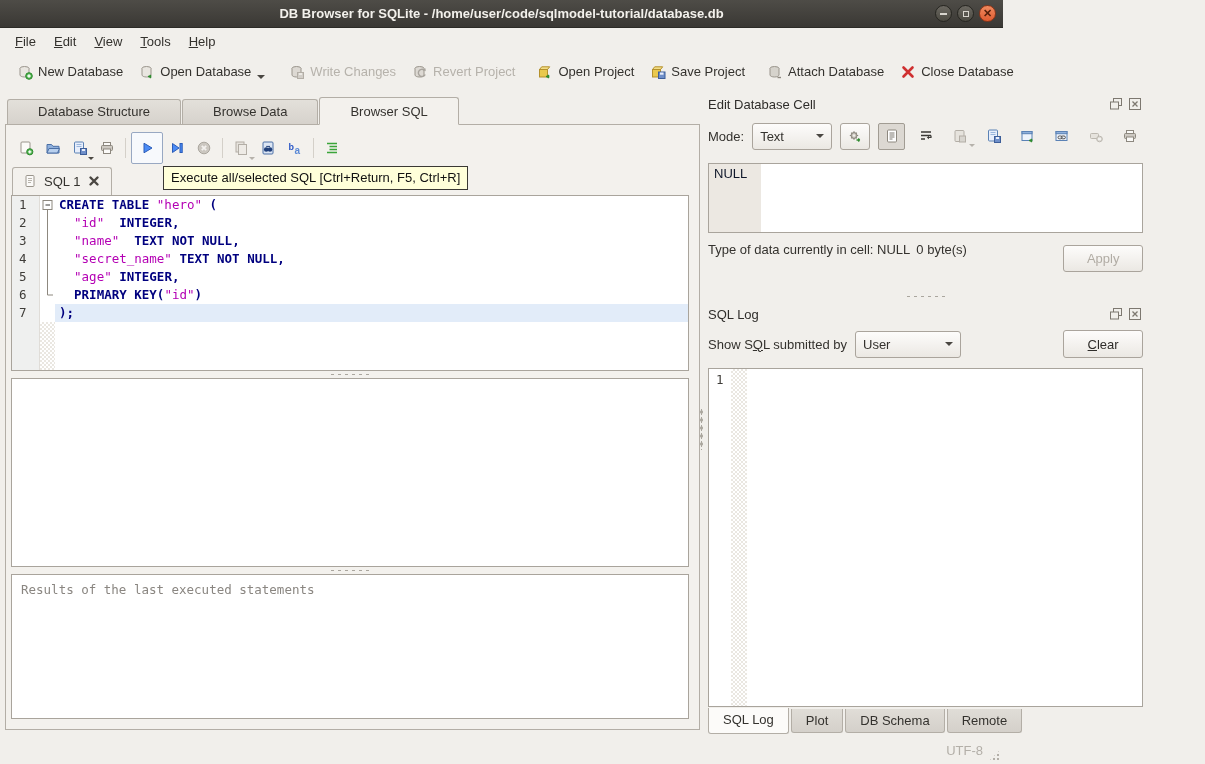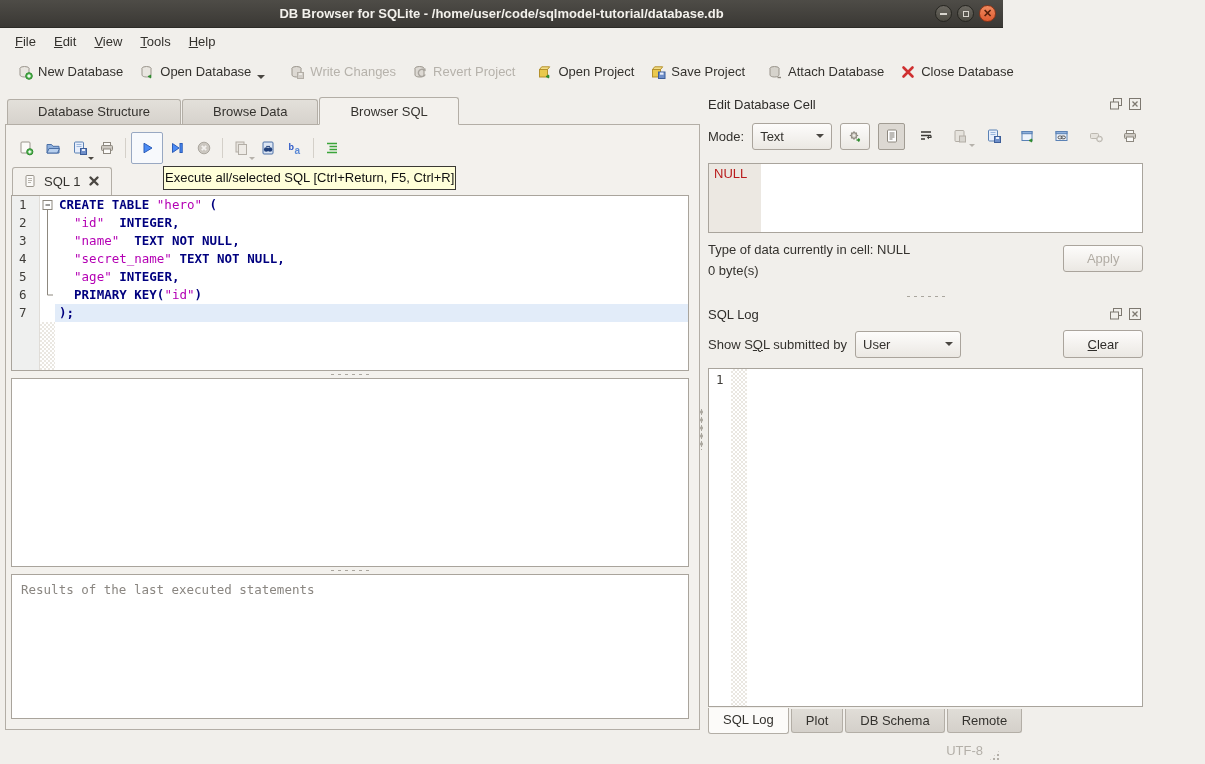--- a/index.html
+++ b/index.html
@@ -58,21 +58,21 @@
   .icon-btn { width:26px; height:28px; display:flex; align-items:center; justify-content:center;
               border:1px solid transparent; border-radius:2px; position:relative; }
   .icon-btn.hovered { width:32px; height:32px; border:1px solid #98a8c2; background:#f7f9fc; }
   .sql-sep { width:1px; height:20px; background:#d4d0c9; margin:0 4px; }
 
   .sqltab-bar { height:30px; display:flex; align-items:flex-end; }
   .sql-tab { display:flex; align-items:center; gap:6px; padding:4px 9px 5px; height:28px;
              background:#f3f1ed; border:1px solid #b3aea6; border-bottom:none; border-radius:3px 3px 0 0; margin-left:1px; }
 
   .tooltip { position:absolute; left:157px; top:41px; z-index:10; background:#ffffd9; border:1px solid #3a3834;
-             padding:3px 1px 4px; font-size:13px; color:#111; white-space:nowrap; }
+             padding:3px 7px 4px; font-size:13px; color:#111; white-space:nowrap; }
 
   
   .editor { height:176px; border:1px solid #a9a49c; background:#fff; display:flex; flex-direction:column;
             font-family:"DejaVu Sans Mono", monospace; font-size:12.5px; overflow:hidden; }
   .ed-line { display:flex; height:18px; flex:0 0 18px; align-items:stretch; }
   .ed-num { width:28px; flex:0 0 28px; background:#eff0ef; color:#3f3d39; padding:1px 0 0 7px; border-right:1px solid #e0ddd8; }
   .ed-fold { width:15px; flex:0 0 15px; background:#fff; }
   .ed-code { flex:1; white-space:pre; padding:1px 0 0 4px; }
   .ed-line.hl .ed-code { background:#e2ecf9; }
   .ed-fill { flex:1; display:flex; }
@@ -102,24 +102,24 @@
   .gtk-btn, .gtk-select { background:linear-gradient(#fdfcfb,#ebe8e3); border:1px solid #aaa49c; border-radius:3px; }
   .gtk-select { display:flex; align-items:center; justify-content:space-between; padding:4px 7px; height:27px; }
   .gtk-select .caret { margin:0; }
   .mode-select { width:80px; }
   .gear-btn { width:30px; height:27px; display:flex; align-items:center; justify-content:center; }
   .cell-icons { margin-left:auto; display:flex; align-items:center; gap:7px; }
   .cell-icons .icon-btn { width:27px; height:27px; }
   .icon-btn.pressed { background:#dcd8d2; border:1px solid #a19c93; }
 
   .cell-editor { height:70px; flex:0 0 70px; margin-top:10px; border:1px solid #a9a49c; background:#fff; display:flex; }
-  .null-strip { width:52px; flex:0 0 52px; background:#ece8e2; padding:2px 0 0 5px; color:#b91c1c; }
+  .null-strip { width:52px; flex:0 0 52px; background:#ece8e2; padding:2px 0 0 5px; color:#0f172a; }
 
   .cell-info { display:flex; margin-top:9px; flex:0 0 46px; }
-  .cell-info .texts { display:flex; flex-direction:column; gap:6px; }
+  .cell-info .texts { display:flex; gap:6px;text-align:right; }
   .apply-btn { margin-left:auto; width:80px; height:27px; display:flex; align-items:center; justify-content:center;
                color:#b1aca4; margin-top:3px; }
 
   .hsplit { height:16px; flex:0 0 16px; display:flex; align-items:center; justify-content:center; }
   .hsplit .grip { width:42px; height:3px;
       background-image:radial-gradient(#aaa69e 1px, transparent 1.2px); background-size:7px 3px; }
 
   .log-controls { height:36px; flex:0 0 36px; display:flex; align-items:center; gap:8px; margin-top:2px; }
   .log-select { width:106px; }
   .clear-btn { margin-left:auto; width:80px; height:28px; display:flex; align-items:center; justify-content:center; color:#2f2d2a; }

